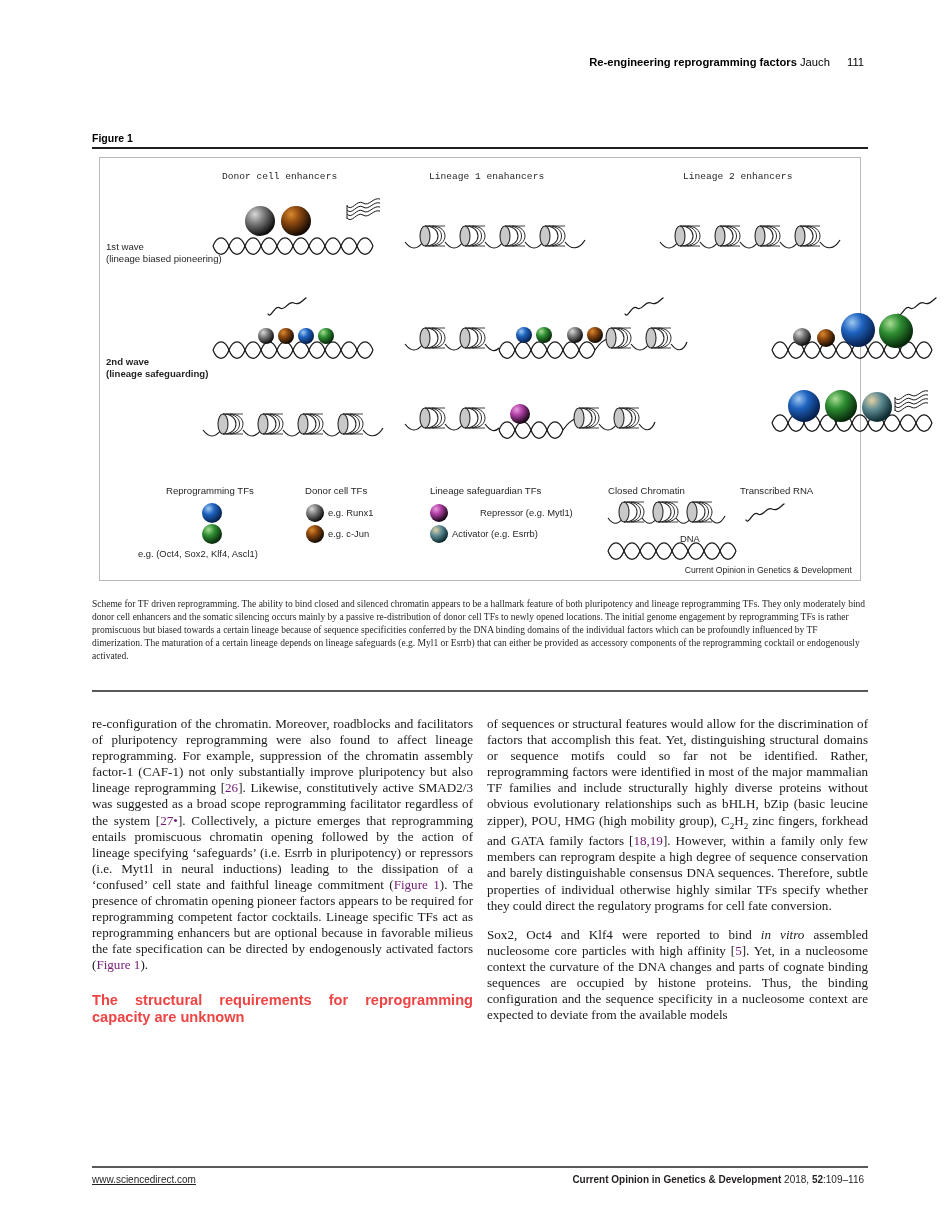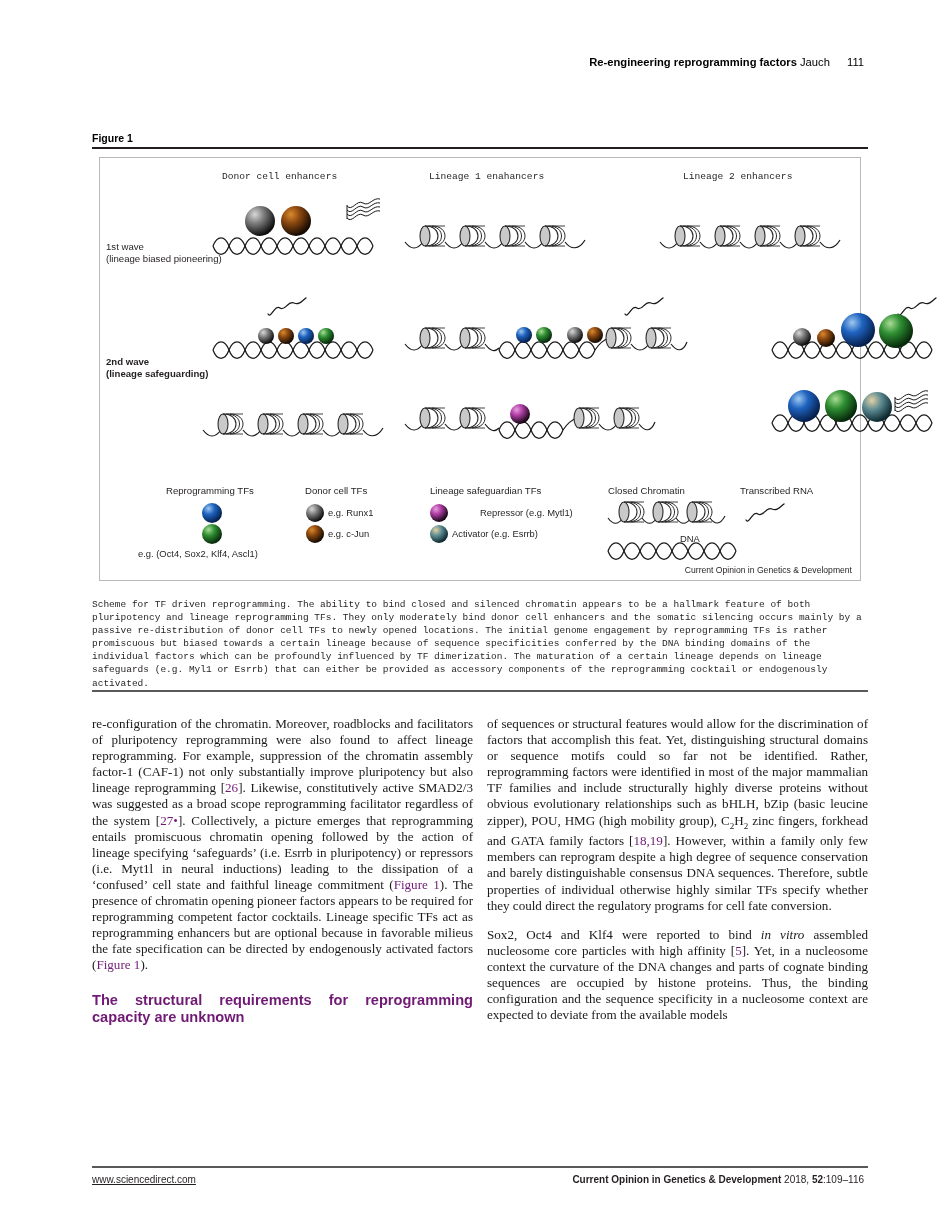--- a/index.html
+++ b/index.html
@@ -20,30 +20,30 @@
 
   .col-head{position:absolute;font-family:Liberation Mono, monospace;font-size:9.6px;color:#231f20;white-space:nowrap;padding-left:12px;}
   .wave-label{position:absolute;font-family:"Liberation Sans",sans-serif;font-size:9.6px;color:#231f20;line-height:12px;white-space:nowrap;}
 
   .legend-title{position:absolute;font-family:"Liberation Sans",sans-serif;font-size:9.6px;color:#231f20;white-space:nowrap;text-align:right;}
   .legend-text{position:absolute;font-family:"Liberation Sans",sans-serif;font-size:9.4px;color:#231f20;white-space:nowrap;}
 
   svg.art{position:absolute;overflow:visible;}
 
   
-  .caption{position:absolute;left:92px;top:598px;width:776px;font-family:Liberation Mono, monospace;font-size:9.5px;line-height:13.1px;color:#231f20;text-align:left;}
+  .caption{position:absolute;left:92px;top:598px;width:776px;font-family:Liberation Serif, serif;font-size:9.5px;line-height:13.1px;color:#231f20;text-align:left;}
   .cap-rule{position:absolute;left:92px;top:690px;width:776px;height:2px;background:#58595b;}
 
   
   .col{position:absolute;top:716px;width:381px;font-family:"Liberation Serif",serif;font-size:13.1px;line-height:16.1px;text-align:justify;color:#1a1a1a;}
   .col.left{left:92px;}
   .col.right{left:487px;}
   .col p{margin:0 0 13px 0;}
   .ref{color:#701a75;}
-  .sec-h{font-family:"Liberation Sans",sans-serif;font-size:14.6px;font-weight:bold;line-height:17.5px;margin:18px 0 2px 0;color:#701a75;}
+  .sec-h{font-family:"Liberation Sans",sans-serif;font-size:14.6px;font-weight:bold;line-height:17.5px;margin:18px 0 2px 0;color:#ef4444;}
   .it{font-style:italic;}
   sub{font-size:9px;}
 
   
   .foot-rule{position:absolute;left:92px;top:1166px;width:776px;height:2px;background:#58595b;}
   .foot-left{position:absolute;left:92px;top:1174px;font-family:"Liberation Sans",sans-serif;font-size:10px;color:#231f20;}
   .foot-right{position:absolute;right:86px;top:1174px;font-family:"Liberation Sans",sans-serif;font-size:10px;color:#231f20;white-space:nowrap;}
   .foot-right .j{font-weight:bold;}
   .foot-right .v{font-weight:bold;}
 </style>

